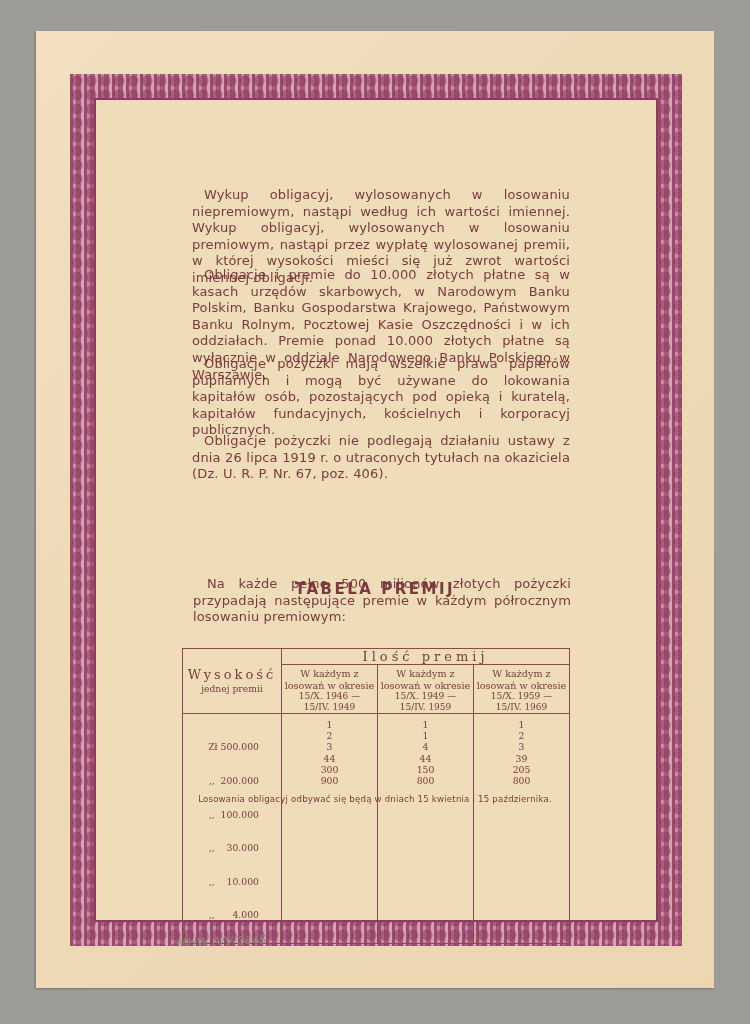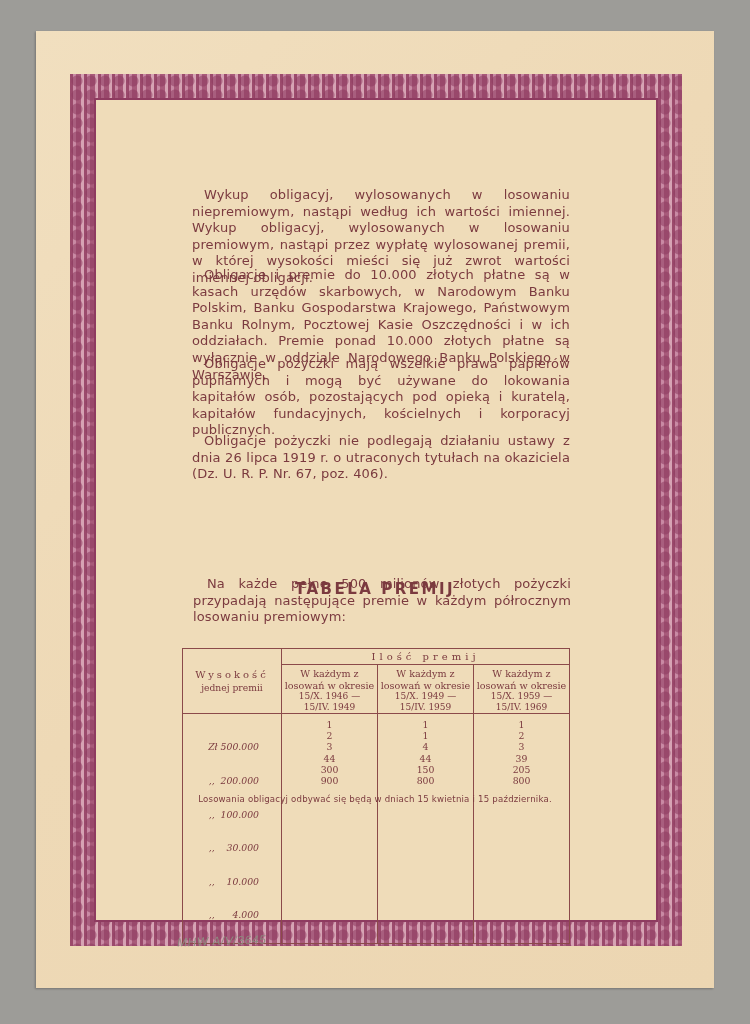--- a/index.html
+++ b/index.html
@@ -43,26 +43,26 @@
     position:absolute; left:0; width:750px; top:580px; text-align:center;
     font-size:15px; letter-spacing:2.5px; color:#7b3a3f; font-weight:bold;
   }
   .subtitle { position:absolute; left:192px; width:378px; top:575px; text-align:justify; margin:1px; text-indent:14px; }
   table.prem {
     position:absolute; left:182px; top:648px; width:388px;
     border-collapse:collapse; color:#7b3a3f; font-size:9.2px;
     font-family:"DejaVu Serif", serif;
   }
   table.prem td, table.prem th { border:1.5px solid #8b4a4a; padding:0; font-weight:normal; text-align:center; }
-  .hdr-spaced { letter-spacing:4px; height:15px; font-size:10px; }
+  .hdr-spaced { letter-spacing:4px; height:15px; font-size:13px; }
   .col1 { width:98px; }
   .subhdr { height:46px; line-height:11.5px; padding-top:2px !important; font-size:9.6px; }
   .dates { display:block; font-size:9px; margin-top:0; line-height:10.5px; }
   .data td { vertical-align:top; padding-top:5px !important; height:66px; line-height:11.2px; font-size:9.3px; }
-  .amounts { text-align:right !important; padding-right:22px !important;font-style:italic; }
+  .amounts { text-align:right !important; padding-right:22px !important; }
   .footer-note { position:absolute; left:0; width:750px; top:794px; text-align:center; font-size:8.6px; color:#7b3a3f; letter-spacing:0.2px; }
   .archive-mark {
     position:absolute; left:177px; top:934px; font-size:12px; color:#8e8a7f;
     font-family:"Liberation Sans", sans-serif; letter-spacing:0.6px;
     transform:rotate(-2deg); font-style:italic;
   }
   .stain { position:absolute; border-radius:50%; background:rgba(200,160,110,0.12); pointer-events:none; }
 </style>
 </head>
 <body>

